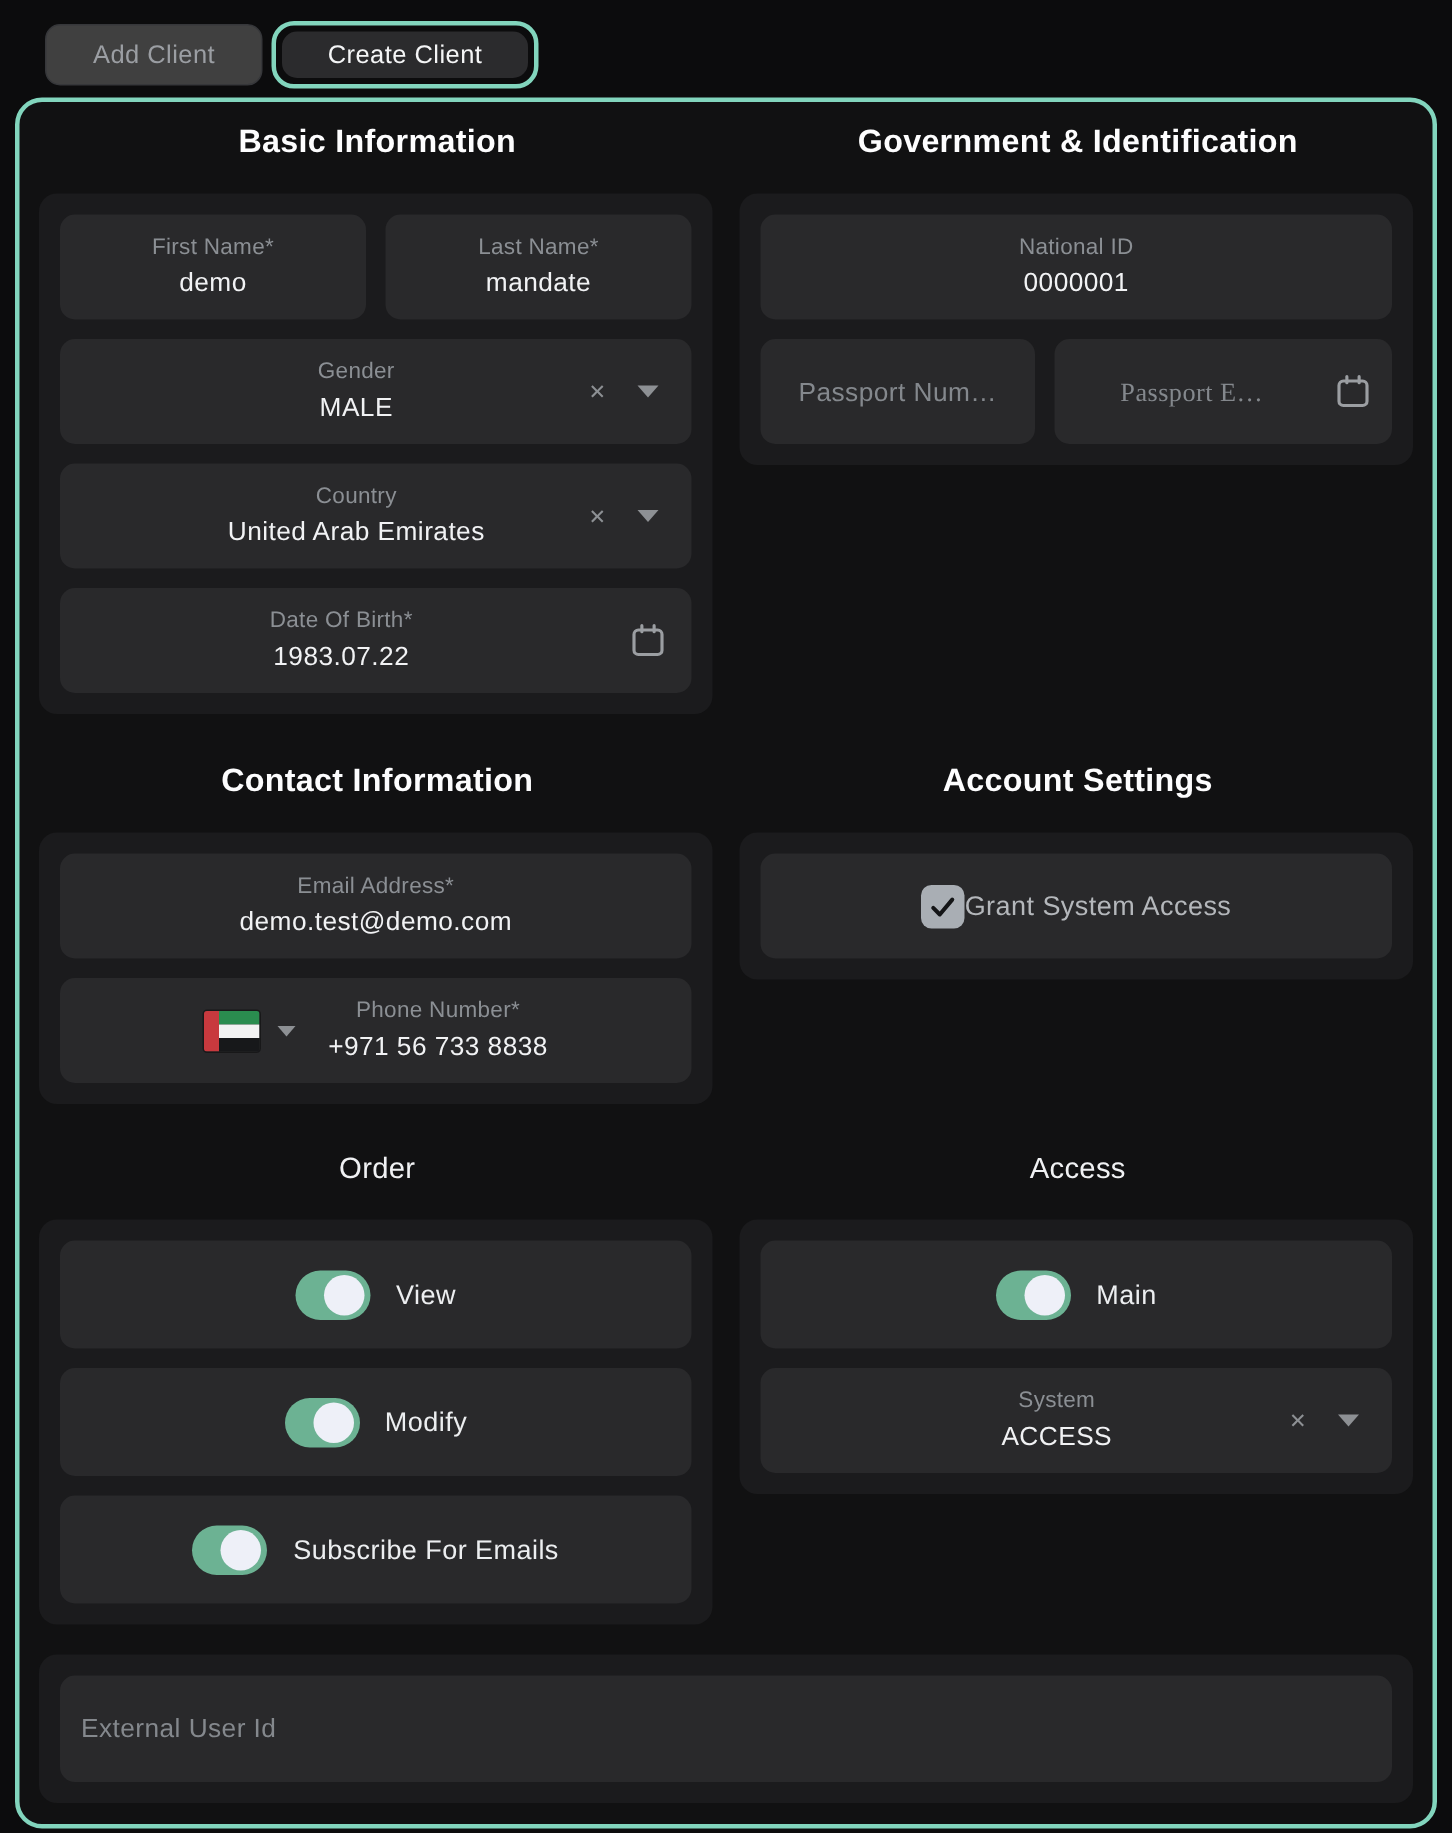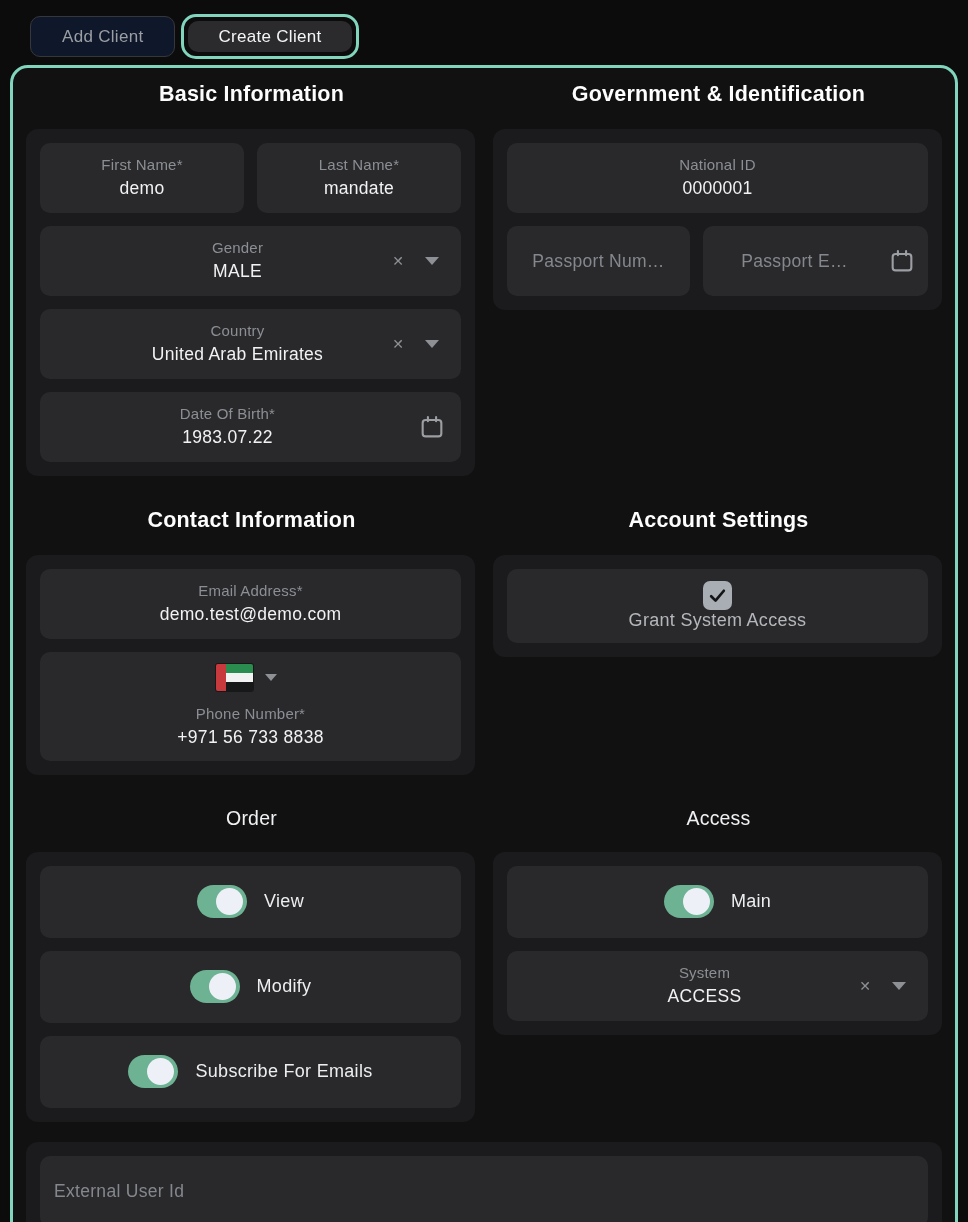--- a/index.html
+++ b/index.html
@@ -6,21 +6,21 @@
   html, body { background: #0b0b0c; }
   body { font-family: "Liberation Sans", "DejaVu Sans", sans-serif; }
   .screen {
     width: 968px; height: 1222px; background: #0c0c0d;
     position: relative; overflow: hidden;
   }
   
   .tabbar { display: flex; align-items: center; padding: 14px 0 0 30px; gap: 6px; }
   .tab-plain {
     height: 41px; padding: 0 31px; border: 1px solid #36373a; border-radius: 10px;
-    background: #0f172a; color: #9b9ea3; font-size: 17px; cursor: pointer;
+    background: #404040; color: #9b9ea3; font-size: 17px; cursor: pointer;
     font-family: inherit; letter-spacing: .3px;
   }
   .tab-ring {
     border: 3px solid #82d5bd; border-radius: 15px; padding: 4px; background: #0c0c0d;
   }
   .tab-active {
     height: 31px; padding: 0 30px; border: none; border-radius: 10px;
     background: #2b2b2d; color: #f4f5f6; font-size: 17px; cursor: pointer;
     font-family: inherit; letter-spacing: .3px;
   }
@@ -62,21 +62,21 @@
   .caret-down {
     position: absolute; right: 22px; top: 50%; transform: translateY(-50%);
     width: 0; height: 0; border-left: 7px solid transparent; border-right: 7px solid transparent;
     border-top: 8px solid #8d9094; cursor: pointer;
   }
   .cal-icon {
     position: absolute; right: 15px; top: 50%; transform: translateY(-50%);
     cursor: pointer; display: flex;
   }
   
-  .phone-field { flex-direction: column; align-items: center; gap: 14px; }
+  .phone-field { flex-direction: row; align-items: center; gap: 14px; }
   .flag-wrap { display: flex; align-items: center; gap: 12px; cursor: pointer; padding-right: 8px; }
   .uae-flag {
     width: 37px; height: 27px; display: flex; border-radius: 2px; overflow: hidden;
     box-shadow: 0 0 0 1px rgba(0,0,0,.4);
   }
   .uae-red { width: 10px; background: #c8393e; }
   .uae-stripes { flex: 1; display: flex; flex-direction: column; }
   .uae-stripes > div { flex: 1; }
   .uae-green { background: #2a8c4f; }
   .uae-white { background: #f2f2f2; }
@@ -91,21 +91,21 @@
   .toggle {
     width: 50px; height: 33px; border-radius: 17px; background: #6cb293;
     position: relative; flex: 0 0 auto; cursor: pointer;
   }
   .toggle .knob {
     position: absolute; top: 3px; right: 4px; width: 27px; height: 27px;
     border-radius: 50%; background: #eef0f8;
   }
   .toggle-label { color: #eceef0; font-size: 18px; letter-spacing: .3px; }
   
-  .check-row { flex-direction: column; align-items: center; gap: 0; cursor: pointer; min-height: 70px; }
+  .check-row { flex-direction: row; align-items: center; gap: 0; cursor: pointer; min-height: 70px; }
   .checkbox {
     width: 29px; height: 29px; border-radius: 7px; background: #a9aeb4;
     display: flex; align-items: center; justify-content: center; flex: 0 0 auto; cursor: pointer;
   }
   .check-label { color: #b4b7bb; font-size: 18px; letter-spacing: .3px; }
   
   .external-card { margin-top: 20px; }
   .external-field { min-height: 71px; justify-content: center; }
 </style>
 </head>
@@ -169,21 +169,21 @@
         <h2 class="section-title">Government &amp; Identification</h2>
         <div class="card">
           <div class="field">
             <div class="flabel">National ID</div>
             <div class="fvalue">0000001</div>
           </div>
           <div class="row2">
             <div class="field">
               <div class="placeholder-only">Passport Num…</div>
             </div>
-            <div class="field" style="padding-right:56px;">
+            <div class="field" style="padding-right:56px;font-family:Liberation Serif, serif;">
               <div class="placeholder-only">Passport E…</div>
               <span class="cal-icon" style="right:12px;">
                 <svg width="28" height="28" viewBox="0 0 24 24" fill="none" stroke="#9b9ea2" stroke-width="1.8" stroke-linecap="round">
                   <rect x="4" y="6" width="16" height="14" rx="2.5"></rect>
                   <line x1="8.5" y1="3.5" x2="8.5" y2="7"></line>
                   <line x1="15.5" y1="3.5" x2="15.5" y2="7"></line>
                 </svg>
               </span>
             </div>
           </div>

